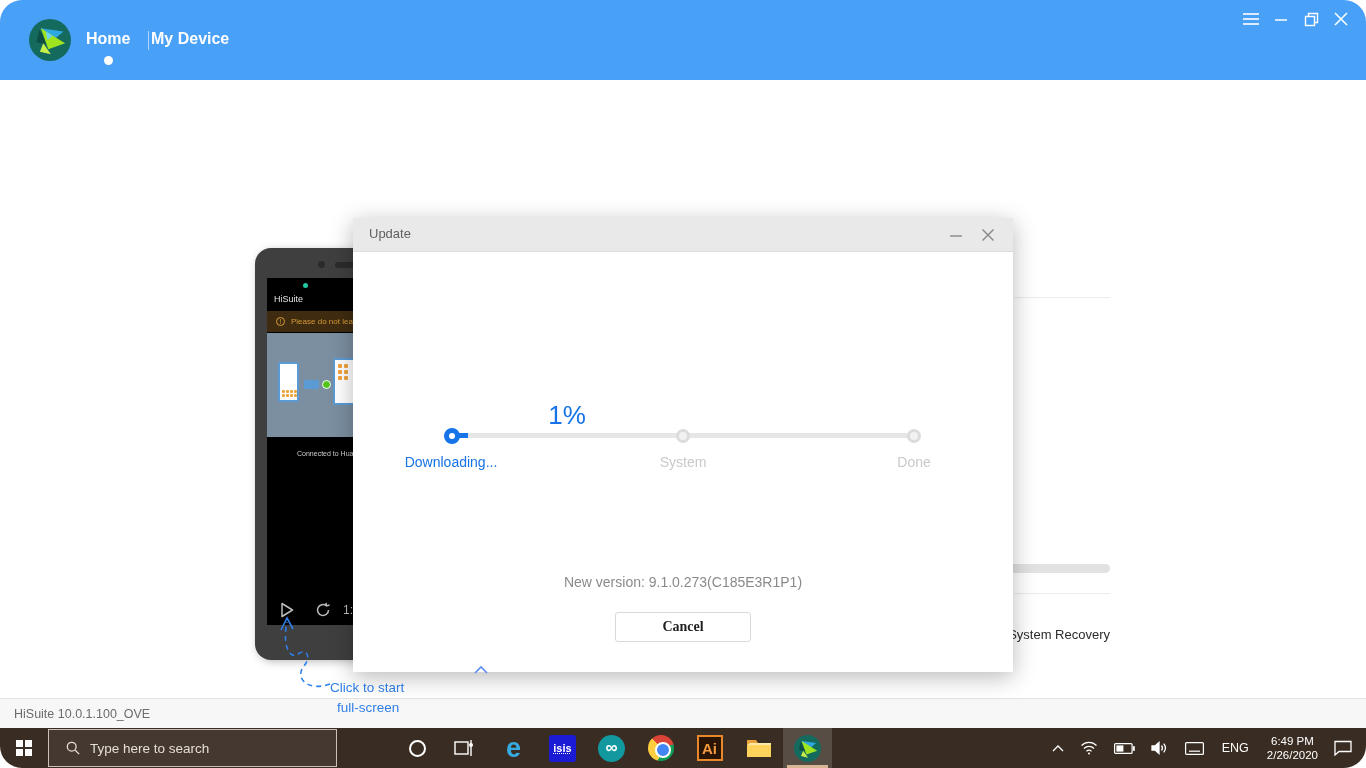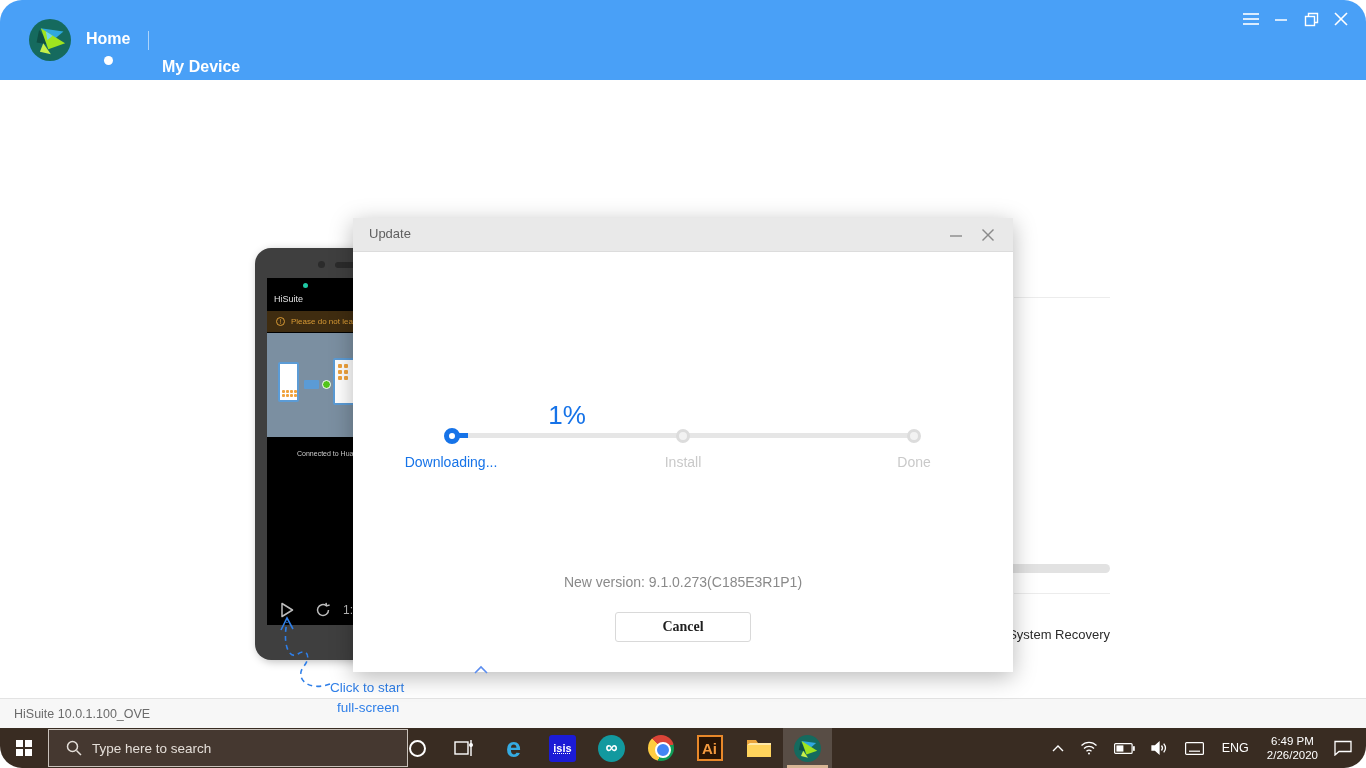--- a/index.html
+++ b/index.html
@@ -6,21 +6,21 @@
   html,body { width:1366px; height:768px; overflow:hidden; }
   body { font-family:"Liberation Sans", sans-serif; background:#fff; }
   #app { position:relative; width:1366px; height:768px; overflow:hidden;border-radius:22px; }
 
   
   .header { position:absolute; left:0; top:0; width:1366px; height:80px; background:#49a0f7; z-index:3; }
   .logo { position:absolute; left:29px; top:19px; width:42px; height:42px; }
   .tab { position:absolute; top:30px; color:#fff; font-size:16px; font-weight:bold; cursor:pointer; }
   .tab-home { left:86px; }
   .tab-divider { position:absolute; left:148px; top:31px; width:1px; height:19px; background:rgba(255,255,255,.55); }
-  .tab-mydevice { left:162px;margin-top:28px; }
+  .tab-mydevice { left:151px; }
   .tab-dot { position:absolute; left:104px; top:56px; width:9px; height:9px; border-radius:50%; background:#fff; }
   .win-controls { position:absolute; right:10px; top:7px; display:flex; }
   .win-btn { width:30px; height:24px; display:flex; align-items:center; justify-content:center; cursor:pointer; }
 
   
   .main { position:absolute; left:0; top:80px; width:1366px; height:618px; background:#fff; }
 
   
   .phone { position:absolute; left:255px; top:168px; width:222px; height:412px; background:#3f3f3f; border-radius:16px; box-shadow:2px 2px 8px rgba(0,0,0,.25); z-index:1; }
   .phone-bezel-dot { position:absolute; left:63px; top:13px; width:7px; height:7px; border-radius:50%; background:#2b2b2b; }
@@ -84,21 +84,21 @@
 
   
   .statusbar { position:absolute; left:0; top:698px; width:1366px; height:30px; background:#f7f7f7; border-top:1px solid #e3e3e3; display:flex; align-items:center; }
   .statusbar span { margin-left:14px; font-size:12.5px; color:#6b6b6b; }
 
   
   .taskbar { position:absolute; left:0; top:728px; width:1366px; height:40px; background:#392c22; z-index:5; }
   .tb-start { position:absolute; left:0; top:0; width:48px; height:40px; display:flex; align-items:center; justify-content:center; cursor:pointer; }
   .win-logo { display:grid; grid-template-columns:7px 7px; grid-template-rows:7px 7px; gap:1.5px; }
   .win-logo i { background:#fff; }
-  .tb-search { position:absolute; left:48px; top:1px; width:360px; height:38px; background:#453830; border:1px solid #c9c2bb; display:flex; align-items:center; cursor:text; }
+  .tb-search { position:absolute; left:48px; top:1px; width:289px; height:38px; background:#453830; border:1px solid #c9c2bb; display:flex; align-items:center; cursor:text; }
   .tb-search input { background:transparent; border:none; outline:none; font-family:"Liberation Sans",sans-serif; font-size:13.5px; color:#ece7e2; width:280px; }
   .tb-search input::placeholder { color:#e4ded8; opacity:1; }
   .tb-search svg { margin:0 10px 0 17px; }
   .tb-cortana { position:absolute; left:396px; top:0; width:42px; height:40px; display:flex; align-items:center; justify-content:center; cursor:pointer; }
   .cortana-ring { width:17px; height:17px; border:2px solid #fff; border-radius:50%; }
   .tb-icons { position:absolute; left:440px; top:0; width:394px; height:40px; display:flex; }
   .tb-cell { width:49px; height:40px; display:flex; align-items:center; justify-content:center; cursor:pointer; position:relative; }
   .tb-cell.active-app { background:rgba(255,255,255,.16); }
   .tb-cell.active-app::after { content:""; position:absolute; left:4px; bottom:0; width:41px; height:3px; background:#d8b695; }
   .ico-edge { color:#35abe2; font-size:27px; font-weight:bold; line-height:27px; }
@@ -246,21 +246,21 @@
         </div>
       </div>
 
       <div class="stepper-track"></div>
       <div class="stepper-fill"></div>
       <div class="step-dot active"></div>
       <div class="step-dot idle dot-2"></div>
       <div class="step-dot idle dot-3"></div>
       <div class="pct">1%</div>
       <div class="step-label sl-1">Downloading...</div>
-      <div class="step-label sl-2">Install</div>
+      <div class="step-label sl-2">System</div>
       <div class="step-label sl-3">Done</div>
 
       <div class="dlg-version">New version: 9.1.0.273(C185E3R1P1)</div>
       <button class="dlg-cancel">Cancel</button>
     </div>
   </div>
 
   <div class="statusbar">
     <span>HiSuite 10.0.1.100_OVE</span>
   </div>

